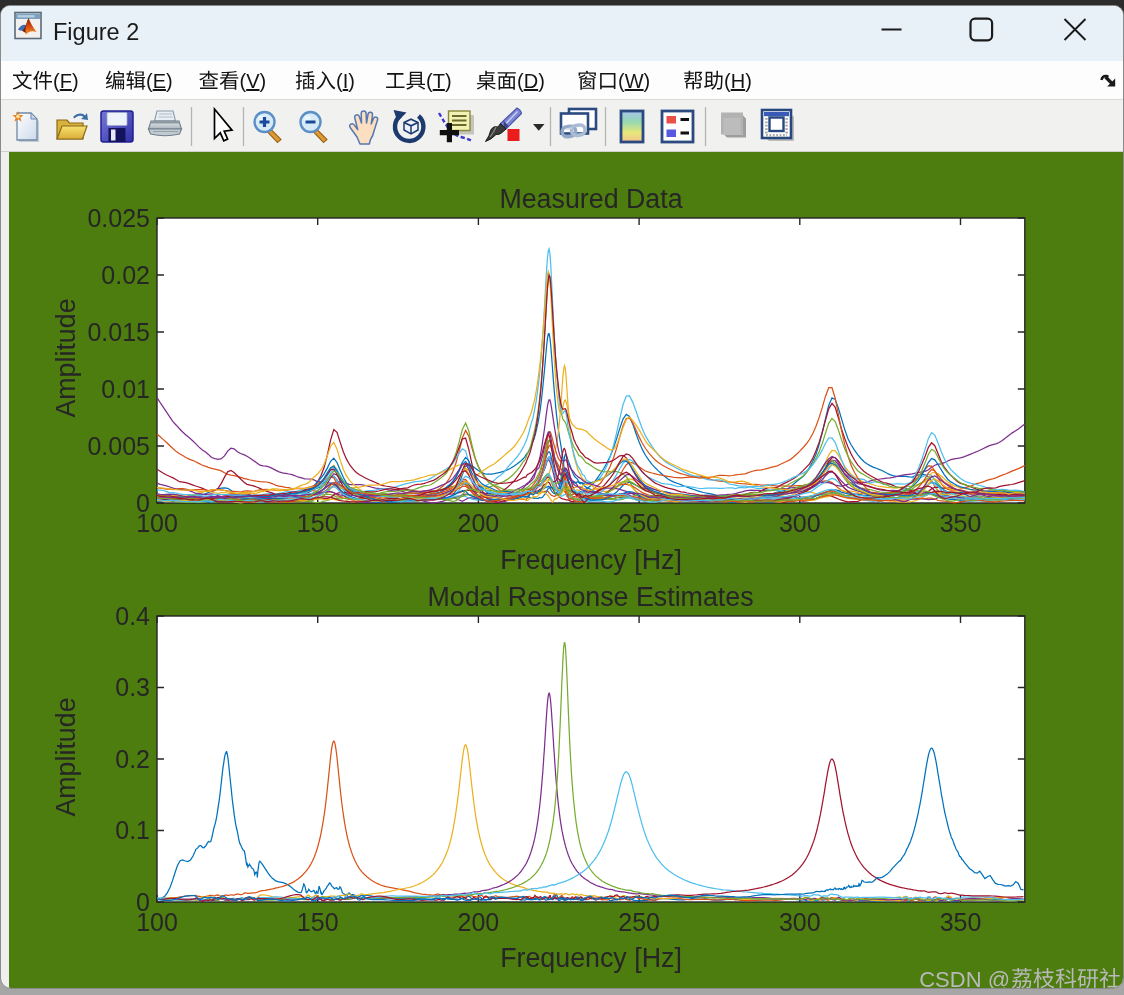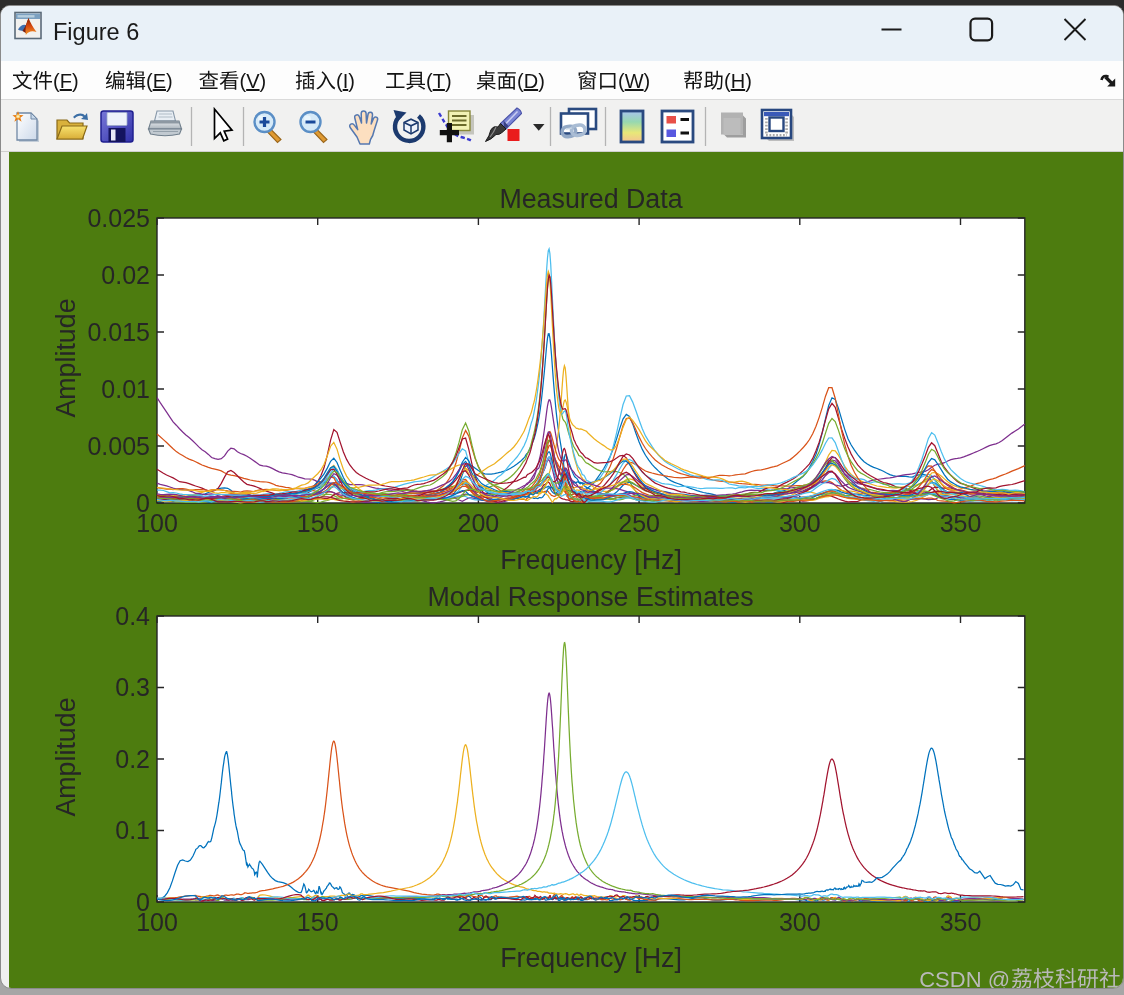--- a/index.html
+++ b/index.html
@@ -74,21 +74,21 @@
 <g transform="translate(14.0,6.5)">
 <path d="M3 17 C5.5 12.5 9.5 11 12.5 13.5 L15 16 C11.5 18.5 7 19.5 3 17 Z" fill="#3d6fb1"></path>
 <path d="M13.5 5.5 C11.8 10.5 10.3 14.5 7.5 18.5 L11.5 21 C13.8 16 14.6 11 13.5 5.5 Z" fill="#7a1f10"></path>
 <path d="M13.5 5.5 C15.5 10 17.5 14.5 21.5 19.5 C17 18 13.5 18.7 10.8 22.5 C9.8 17 11 11 13.5 5.5 Z" fill="url(#flame)"></path>
 </g>
 </g>
         <path d="M880.5 23.5H900.5" stroke="#1b1b1b" stroke-width="2.2" fill="none"></path>
         <rect x="969.5" y="12.7" width="21.6" height="21.6" rx="4.5" fill="none" stroke="#1b1b1b" stroke-width="2.2"></rect>
         <path d="M1063.5 13.0L1084.5 34.0M1084.5 13.0L1063.5 34.0" stroke="#1b1b1b" stroke-width="1.9" fill="none"></path>
       </svg>
-      <div id="tbtext">Figure 6</div>
+      <div id="tbtext">Figure 2</div>
     </div>
 <div id="menubar">
       <svg width="1124" height="38" font-family="Liberation Sans, sans-serif">
         <use href="#g6587" transform="translate(11.0,27.0) scale(0.0205,-0.0205)" fill="#141414"></use>
         <use href="#g4ef6" transform="translate(31.5,27.0) scale(0.0205,-0.0205)" fill="#141414"></use>
         <text x="52.0" y="27.0" font-size="20" fill="#141414">(<tspan text-decoration="underline">F</tspan>)</text>
         <use href="#g7f16" transform="translate(104.0,27.0) scale(0.0205,-0.0205)" fill="#141414"></use>
         <use href="#g8f91" transform="translate(124.5,27.0) scale(0.0205,-0.0205)" fill="#141414"></use>
         <text x="145.0" y="27.0" font-size="20" fill="#141414">(<tspan text-decoration="underline">E</tspan>)</text>
         <use href="#g67e5" transform="translate(197.5,27.0) scale(0.0205,-0.0205)" fill="#141414"></use>

